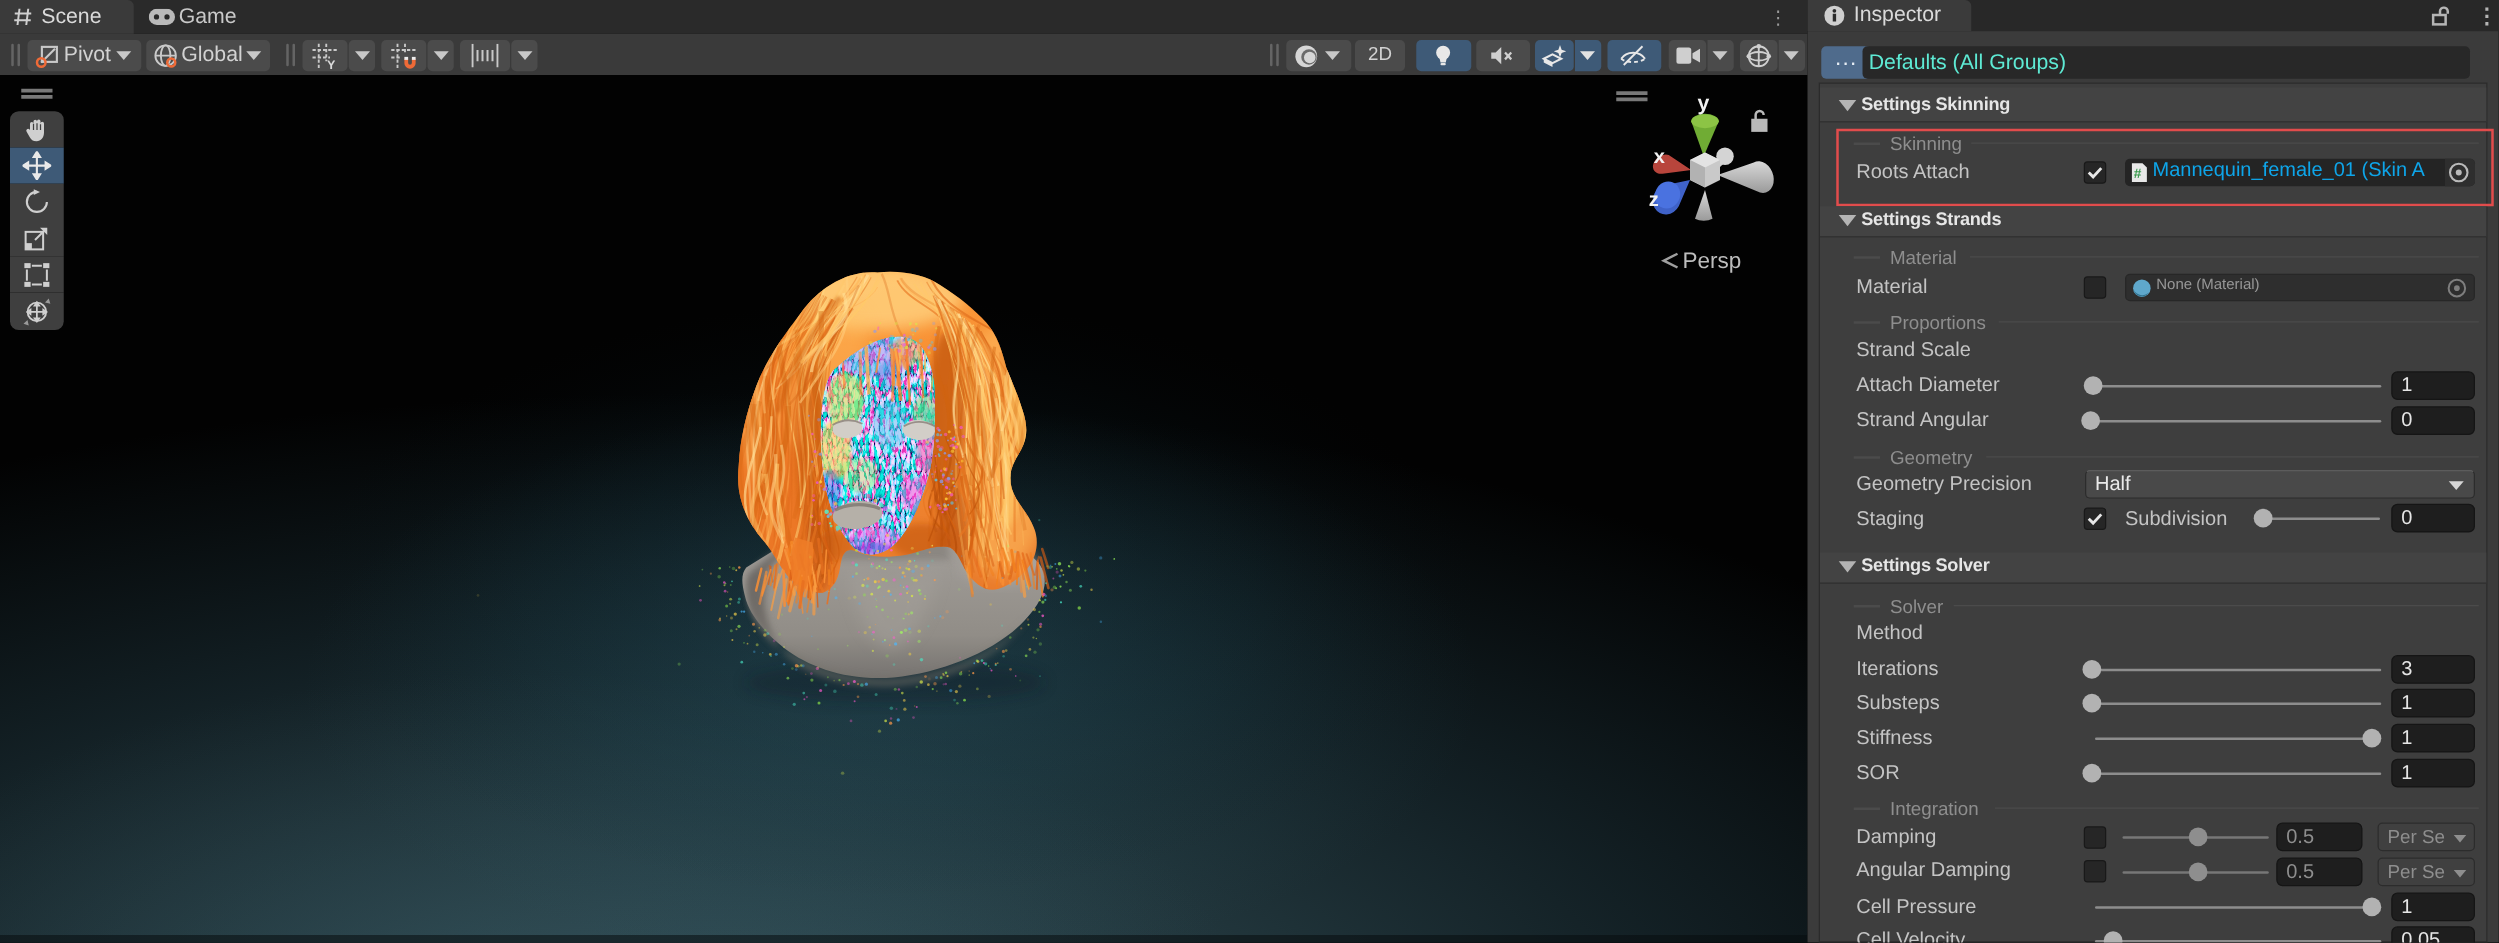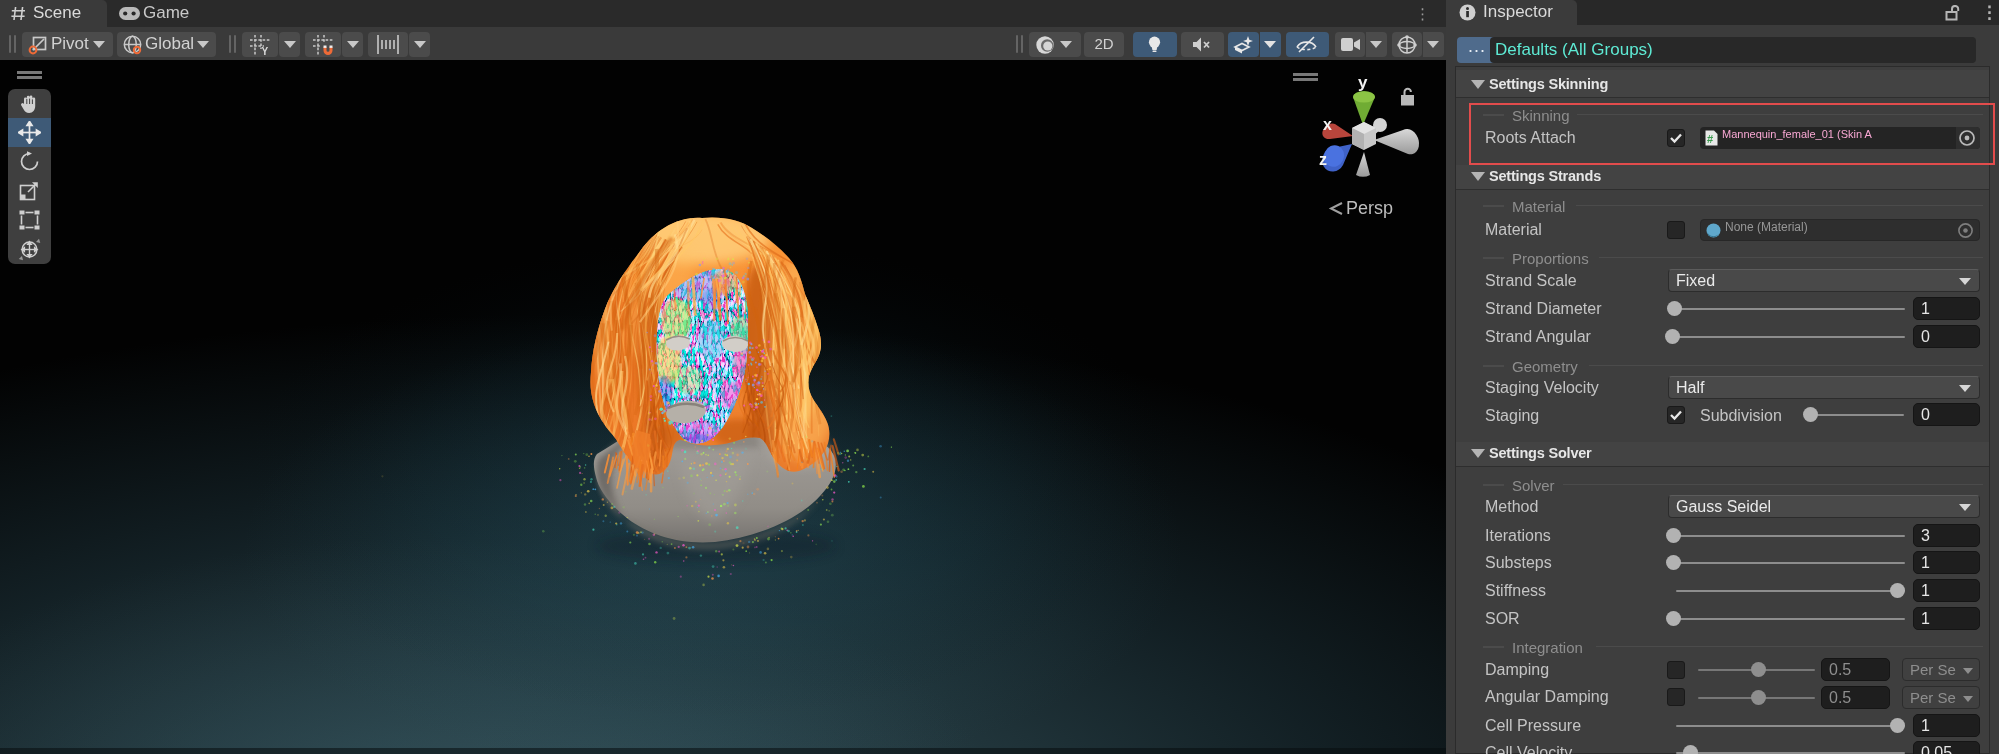--- a/index.html
+++ b/index.html
@@ -1359,21 +1359,21 @@
     <div class="cbox" style="left:221px;top:129px">
       <svg width="16" height="16" viewBox="0 0 16 16" style="position:absolute;left:0;top:0">
           <path d="M3 8 L6.5 11.5 L13 4.5" stroke="#e8e8e8" stroke-width="2.3" fill="none"></path>
         </svg>
     </div>
     <div class="abs" style="left:254px;top:127px;width:280px;height:22px;background:#242424;border-radius:4px">
       <svg class="abs" style="left:5px;top:3px" width="13" height="16" viewBox="0 0 13 16">
         <path d="M0.5 0.5 L9 0.5 L12.5 4 L12.5 15.5 L0.5 15.5 Z" fill="#e8e8e8"></path>
         <text x="2" y="12.5" font-size="11" font-weight="bold" fill="#3a9b4e" font-family="Liberation Sans">#</text>
       </svg>
-      <div class="abs" style="left:22px;top:1px;font-size:11px;color:#f9a8d4;white-space:nowrap;width:230px;overflow:hidden">Mannequin_female_01 (Skin A</div>
+      <div class="abs" style="left:22px;top:1px;font-size:16px;color:#0ea5e9;white-space:nowrap;width:230px;overflow:hidden">Mannequin_female_01 (Skin A</div>
       <div class="abs" style="left:256px;top:0;width:24px;height:22px;background:#2e2e2e;border-radius:0 4px 4px 0"></div>
       <svg class="abs" style="left:258px;top:2px" width="18" height="18" viewBox="0 0 18 18">
         <circle cx="9" cy="9" r="7" fill="none" stroke="#b9b9b9" stroke-width="1.7"></circle>
         <circle cx="9" cy="9" r="2.4" fill="#b9b9b9"></circle>
       </svg>
     </div>
     <div class="abs" style="left:23px;top:103px;width:526px;height:62px;border:2px solid #e24c4c"></div>
 
     <div class="abs" style="left:10px;top:165px;width:533px;height:25px;background:#434343;border-bottom:1px solid #2e2e2e"></div>
     <div class="abs" style="left:25px;top:172px;width:0;height:0;border-left:7px solid transparent;border-right:7px solid transparent;border-top:9px solid #b4b4b4"></div>
@@ -1395,37 +1395,36 @@
         <circle cx="9" cy="9" r="7" fill="none" stroke="#7e7e7e" stroke-width="1.7"></circle>
         <circle cx="9" cy="9" r="2.4" fill="#7e7e7e"></circle>
       </svg>
     </div>
 
     <div class="gline" style="left:37px;top:257px;width:21px"></div>
     <div class="ghead" style="left:66px;top:250px">Proportions</div>
     <div class="gline" style="left:153px;top:257px;width:384px;height:1px"></div>
 
     <div class="ilabel" style="top:272px">Strand Scale</div>
-    <div class="ddown" style="top:269px">Fixed<span class="ddcaret"></span></div>
-
-    <div class="ilabel" style="top:300px">Strand Diameter</div>
+
+    <div class="ilabel" style="top:300px">Attach Diameter</div>
     <div class="track" style="left:230px;top:308px;width:229px"></div>
     <div class="knob" style="left:221px;top:301px"></div>
     <div class="vbox" style="top:297px">1</div>
 
     <div class="ilabel" style="top:328px">Strand Angular</div>
     <div class="track" style="left:230px;top:336px;width:229px"></div>
     <div class="knob" style="left:219px;top:329px"></div>
     <div class="vbox" style="top:325px">0</div>
 
     <div class="gline" style="left:37px;top:365px;width:21px"></div>
     <div class="ghead" style="left:66px;top:358px">Geometry</div>
     <div class="gline" style="left:143px;top:365px;width:394px;height:1px"></div>
 
-    <div class="ilabel" style="top:379px">Staging Velocity</div>
+    <div class="ilabel" style="top:379px">Geometry Precision</div>
     <div class="ddown" style="top:376px">Half<span class="ddcaret"></span></div>
 
     <div class="ilabel" style="top:407px">Staging</div>
     <div class="cbox" style="left:221px;top:406px">
       <svg width="16" height="16" viewBox="0 0 16 16" style="position:absolute;left:0;top:0">
           <path d="M3 8 L6.5 11.5 L13 4.5" stroke="#e8e8e8" stroke-width="2.3" fill="none"></path>
         </svg>
     </div>
     <div class="ilabel" style="left:254px;top:407px">Subdivision</div>
     <div class="track" style="left:364px;top:414px;width:94px"></div>
@@ -1434,21 +1433,20 @@
 
     <div class="abs" style="left:10px;top:442px;width:533px;height:25px;background:#434343;border-bottom:1px solid #2e2e2e"></div>
     <div class="abs" style="left:25px;top:449px;width:0;height:0;border-left:7px solid transparent;border-right:7px solid transparent;border-top:9px solid #b4b4b4"></div>
     <div class="shead" style="top:445px">Settings&nbsp;Solver</div>
 
     <div class="gline" style="left:37px;top:484px;width:21px"></div>
     <div class="ghead" style="left:66px;top:477px">Solver</div>
     <div class="gline" style="left:117px;top:484px;width:420px;height:1px"></div>
 
     <div class="ilabel" style="top:498px">Method</div>
-    <div class="ddown" style="top:495px">Gauss Seidel<span class="ddcaret"></span></div>
 
     <div class="ilabel" style="top:527px">Iterations</div>
     <div class="track" style="left:230px;top:535px;width:229px"></div>
     <div class="knob" style="left:220px;top:528px"></div>
     <div class="vbox" style="top:524px">3</div>
 
     <div class="ilabel" style="top:554px">Substeps</div>
     <div class="track" style="left:230px;top:562px;width:229px"></div>
     <div class="knob" style="left:220px;top:555px"></div>
     <div class="vbox" style="top:551px">1</div>

